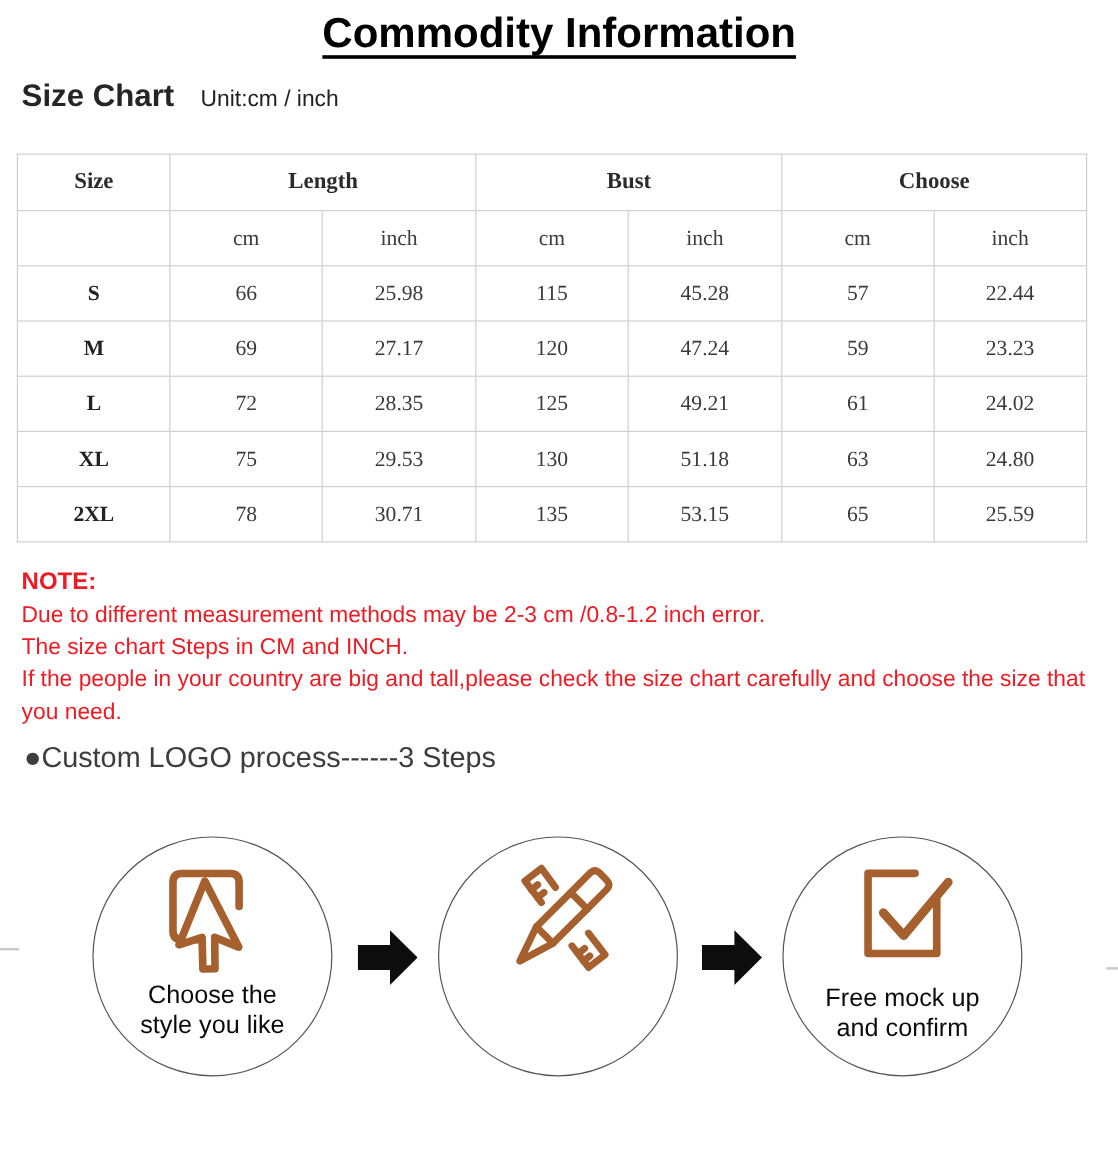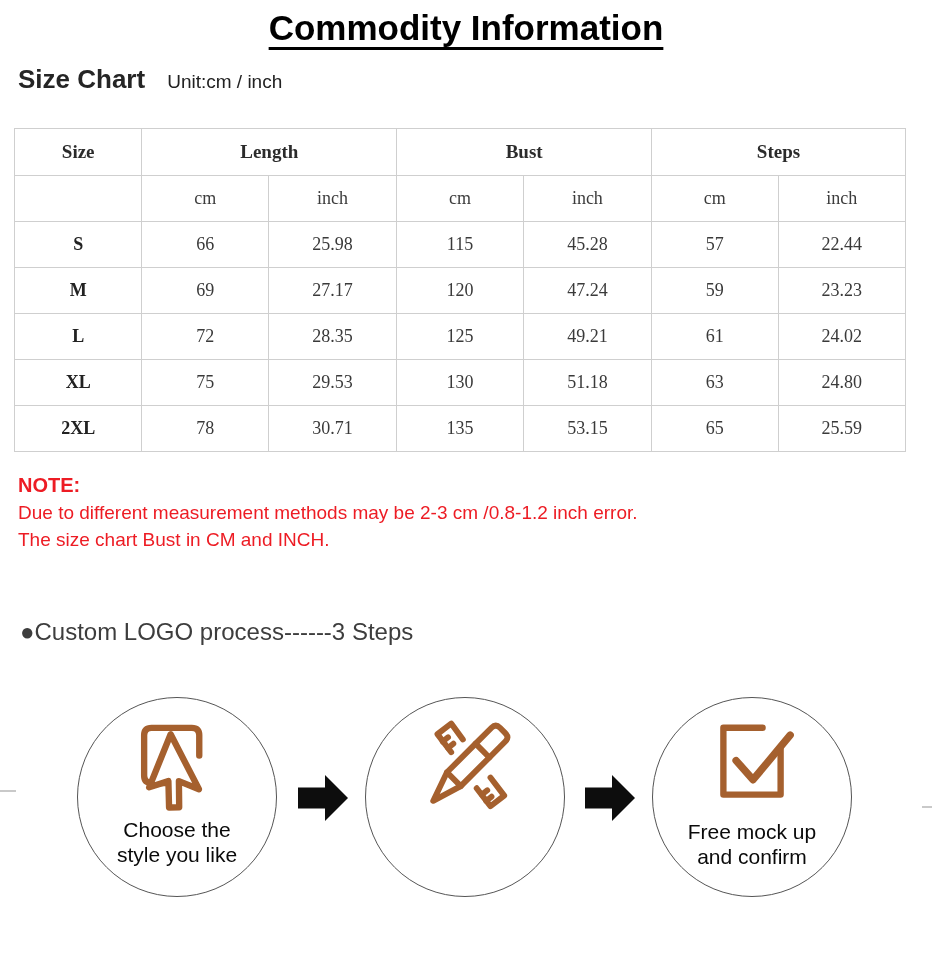--- a/index.html
+++ b/index.html
@@ -113,21 +113,21 @@
       <col style="width:14.2%">
         <col style="width:14.4%">
         <col style="width:14.2%">
         <col style="width:14.3%">
     </colgroup>
     <tbody>
         <tr class="group-row">
       <th>Size</th>
       <th colspan="2">Length</th>
       <th colspan="2">Bust</th>
-      <th colspan="2">Steps</th>
+      <th colspan="2">Choose</th>
     </tr>
     <tr class="sub-row">
       <td></td>
       <td>cm</td>
       <td>inch</td>
       <td>cm</td>
       <td>inch</td>
       <td>cm</td>
       <td>inch</td>
     </tr>
@@ -175,21 +175,22 @@
       <td>53.15</td>
       <td>65</td>
       <td>25.59</td>
     </tr>
   </tbody>
     </table>
 
   <div class="note-block">
     <div class="note-heading">NOTE:</div>
     <div class="note-line">Due to different measurement methods may be 2-3 cm /0.8-1.2 inch error.</div>
-    <div class="note-line">The size chart Bust in CM and INCH.</div>
+    <div class="note-line">The size chart Steps in CM and INCH.</div>
+    <div class="note-line">If the people in your country are big and tall,please check the size chart carefully and choose the size that you need.</div>
   </div>
 
   <div class="process-heading">●Custom LOGO process------3 Steps</div>
 
   <div class="step-circle" id="step1">
     <span class="icon-wrap">
       <svg viewBox="0 0 100 100" fill="none" stroke="#a5602e" stroke-width="6" stroke-linejoin="round" stroke-linecap="round">
         <path d="M 40,67 L 26,67 Q 19,67 19,60 L 19,22 Q 19,15 26,15 L 64,15 Q 71,15 71,22 L 71,41"></path>
         <path d="M 0,0 L 0,54 L 14.6,41.8 L 24.5,64.6 L 33.3,60.9 L 23.8,38.1 L 44.2,38.1 Z" transform="translate(44,21) rotate(22)" fill="#ffffff" stroke-width="6"></path>
       </svg>

